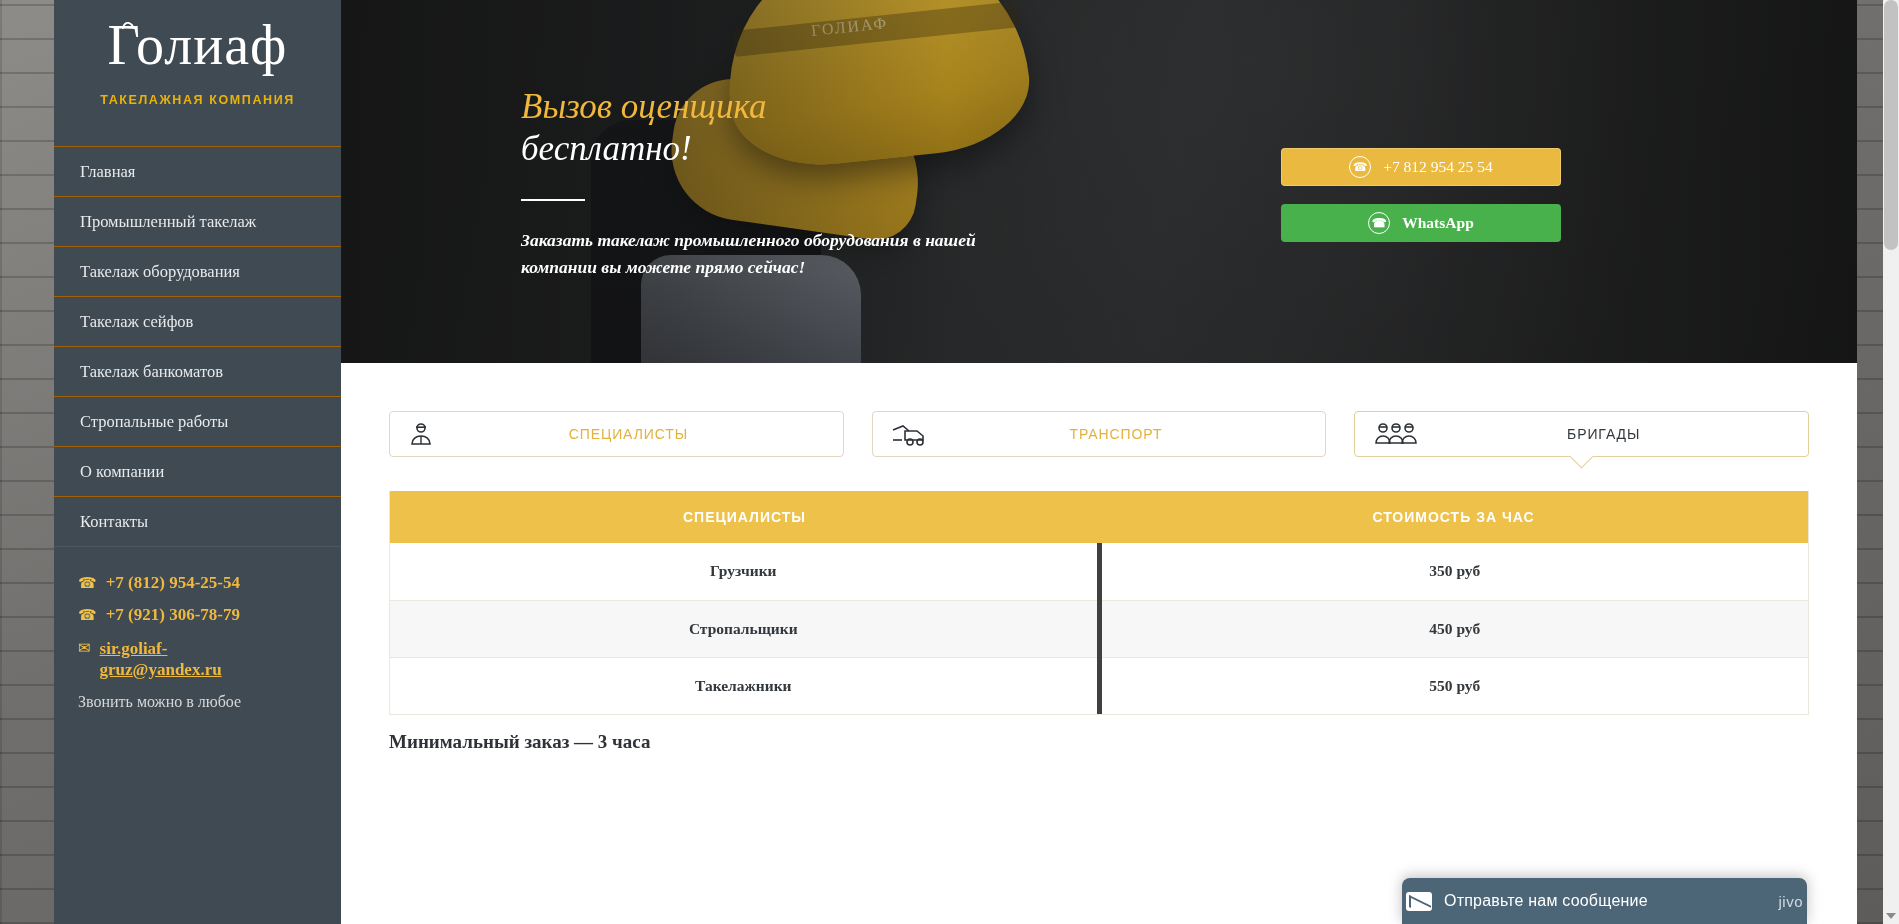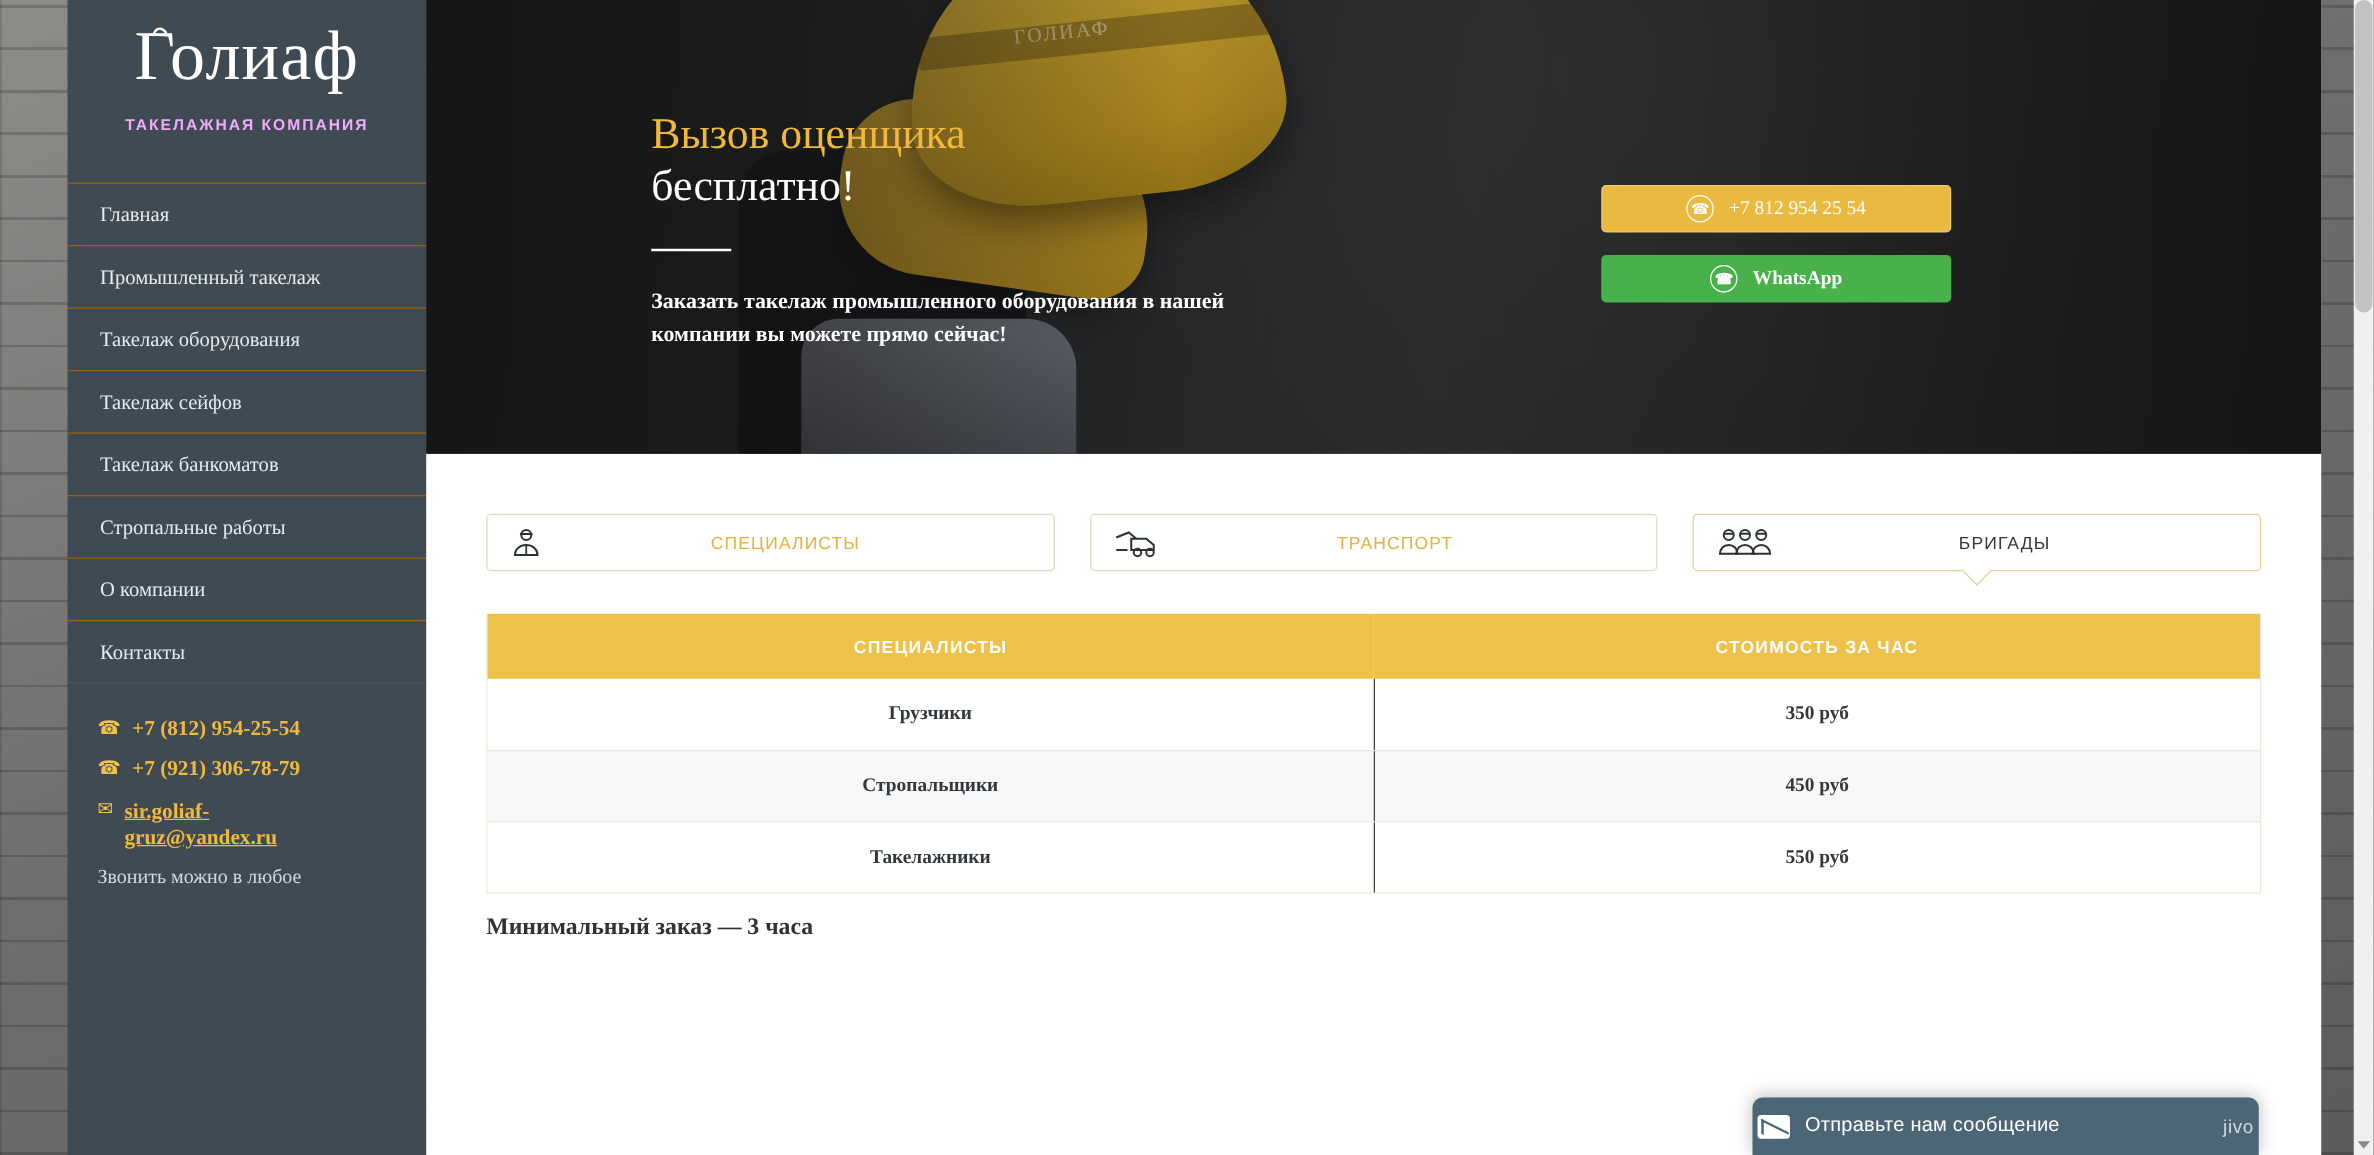--- a/index.html
+++ b/index.html
@@ -62,21 +62,21 @@
     width: 12px; height: 12px;
     border: 2px solid #ffffff;
     border-radius: 50%;
     border-bottom-color: transparent;
     border-right-color: transparent;
     transform: rotate(35deg);
   }
   .logo-sub {
     font-size: 12.5px;
     letter-spacing: 1.6px;
-    color: #f0abfc;
+    color: #eab308;
     font-weight: 700;
     margin-top: 18px;
     text-align: center;
   }
   .nav { margin-top: 0; }
   .nav-item {
     display: block;
     padding: 14.5px 0 14.5px 26px;
     font-size: 16.5px;
     color: #e8eaec;
@@ -194,20 +194,21 @@
     border-radius: 30px 40px 0 0;
   }
   .hero-shade {
     position: absolute; inset: 0;
     background: linear-gradient(90deg, rgba(20,20,20,0.80) 0%, rgba(20,20,20,0.55) 22%, rgba(25,25,25,0.25) 40%, rgba(30,30,30,0.55) 70%, rgba(20,20,20,0.8) 100%);
   }
   .hero-inner {
     position: absolute; inset: 0;
     padding: 86px 0 0 180px;
     color: #fff;
+    font-style: italic;
   }
   .hero-title-y {
     font-family: "Liberation Serif", serif;
     font-size: 35px;
     color: #f0b83c;
     line-height: 1.22;
     font-weight: 400;
   }
   .hero-title-w {
     font-family: "Liberation Serif", serif;
@@ -336,21 +337,21 @@
   thead th:first-child { width: 50%; }
   tbody td {
     height: 57px;
     text-align: center;
     font-size: 15.5px;
     color: #33383d;
     font-weight: 700;
     font-family: "Liberation Serif", serif;
     border-bottom: 1px solid #ece7dc;
   }
-  tbody td:first-child { border-right: 1px solid #404040; }
+  tbody td:first-child { border-right: 5px solid #404040; }
   tbody tr:nth-child(even) td { background: #f7f7f7; }
   tbody tr:last-child td { border-bottom: none; }
 
   .min-order {
     margin: 16px 0 0 48px;
     font-family: "Liberation Serif", serif;
     font-size: 19px;
     font-weight: 700;
     color: #2f3337;
   }

